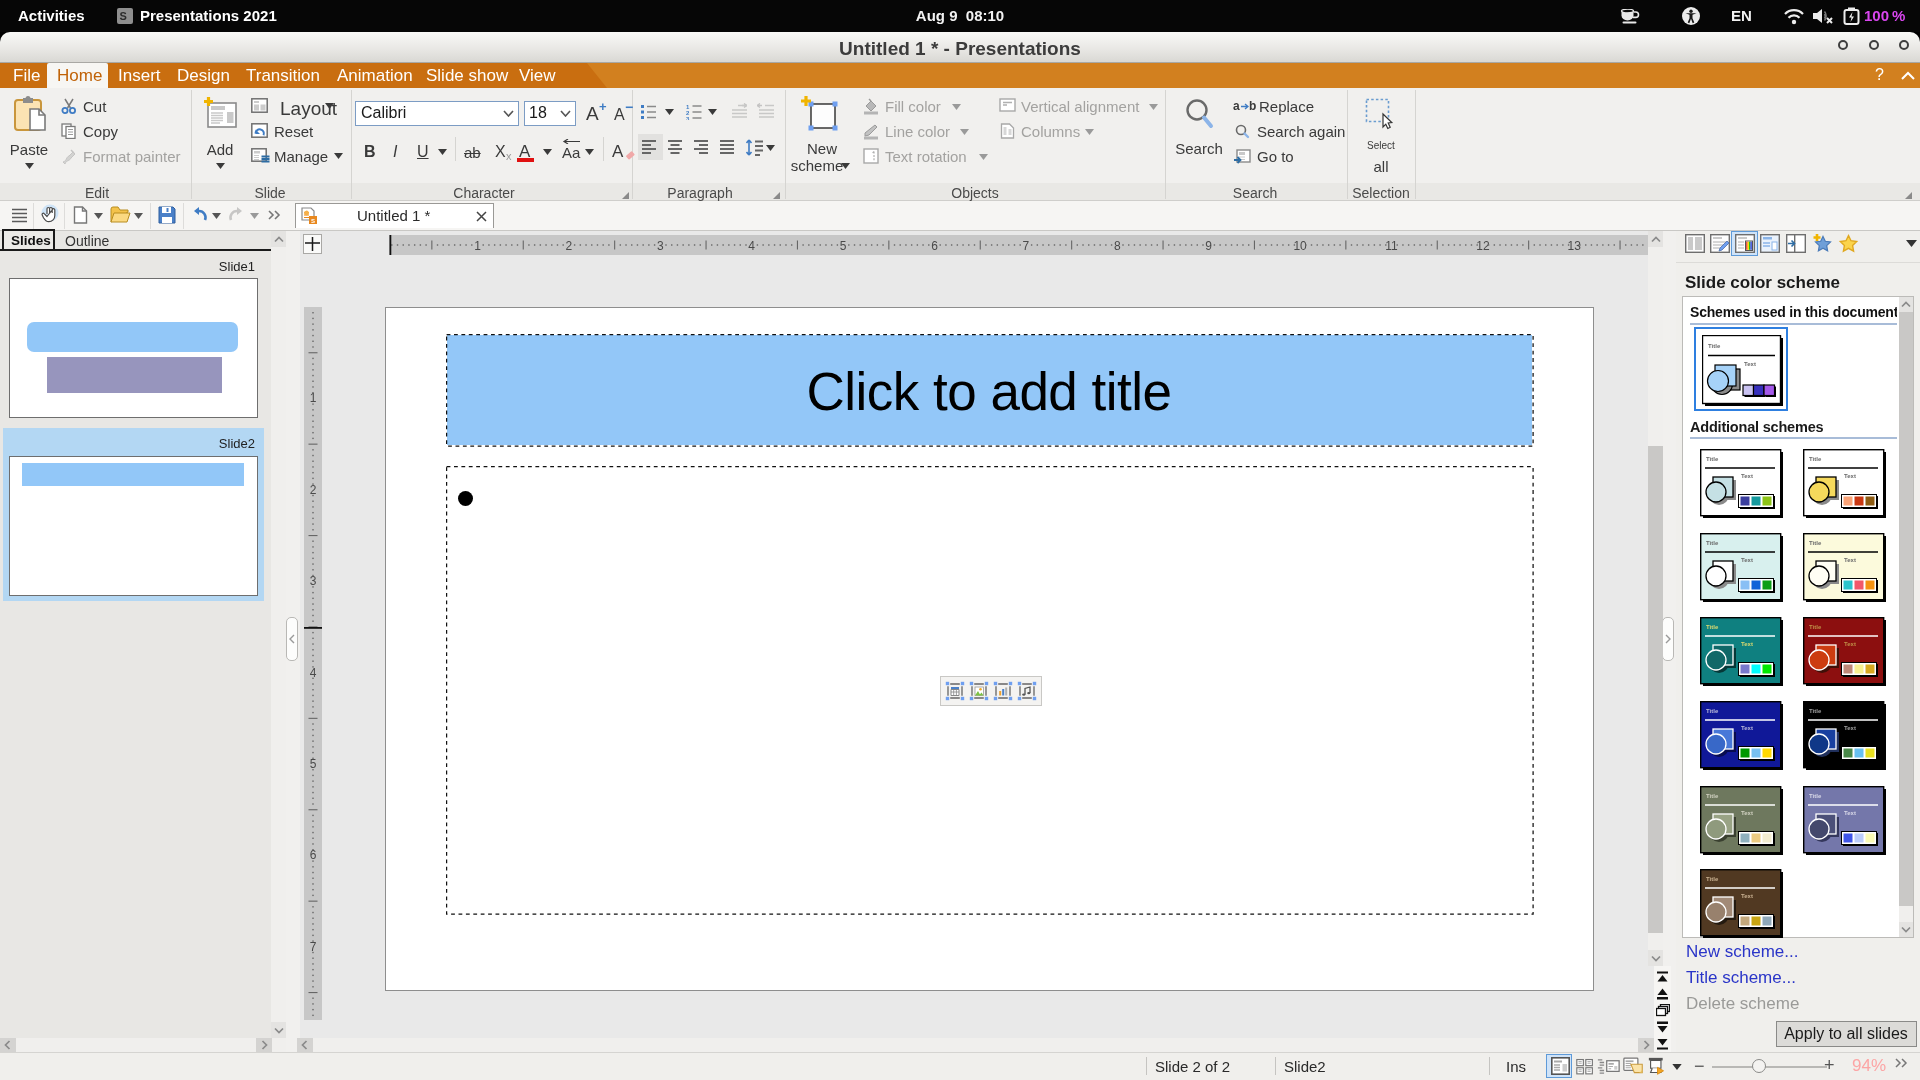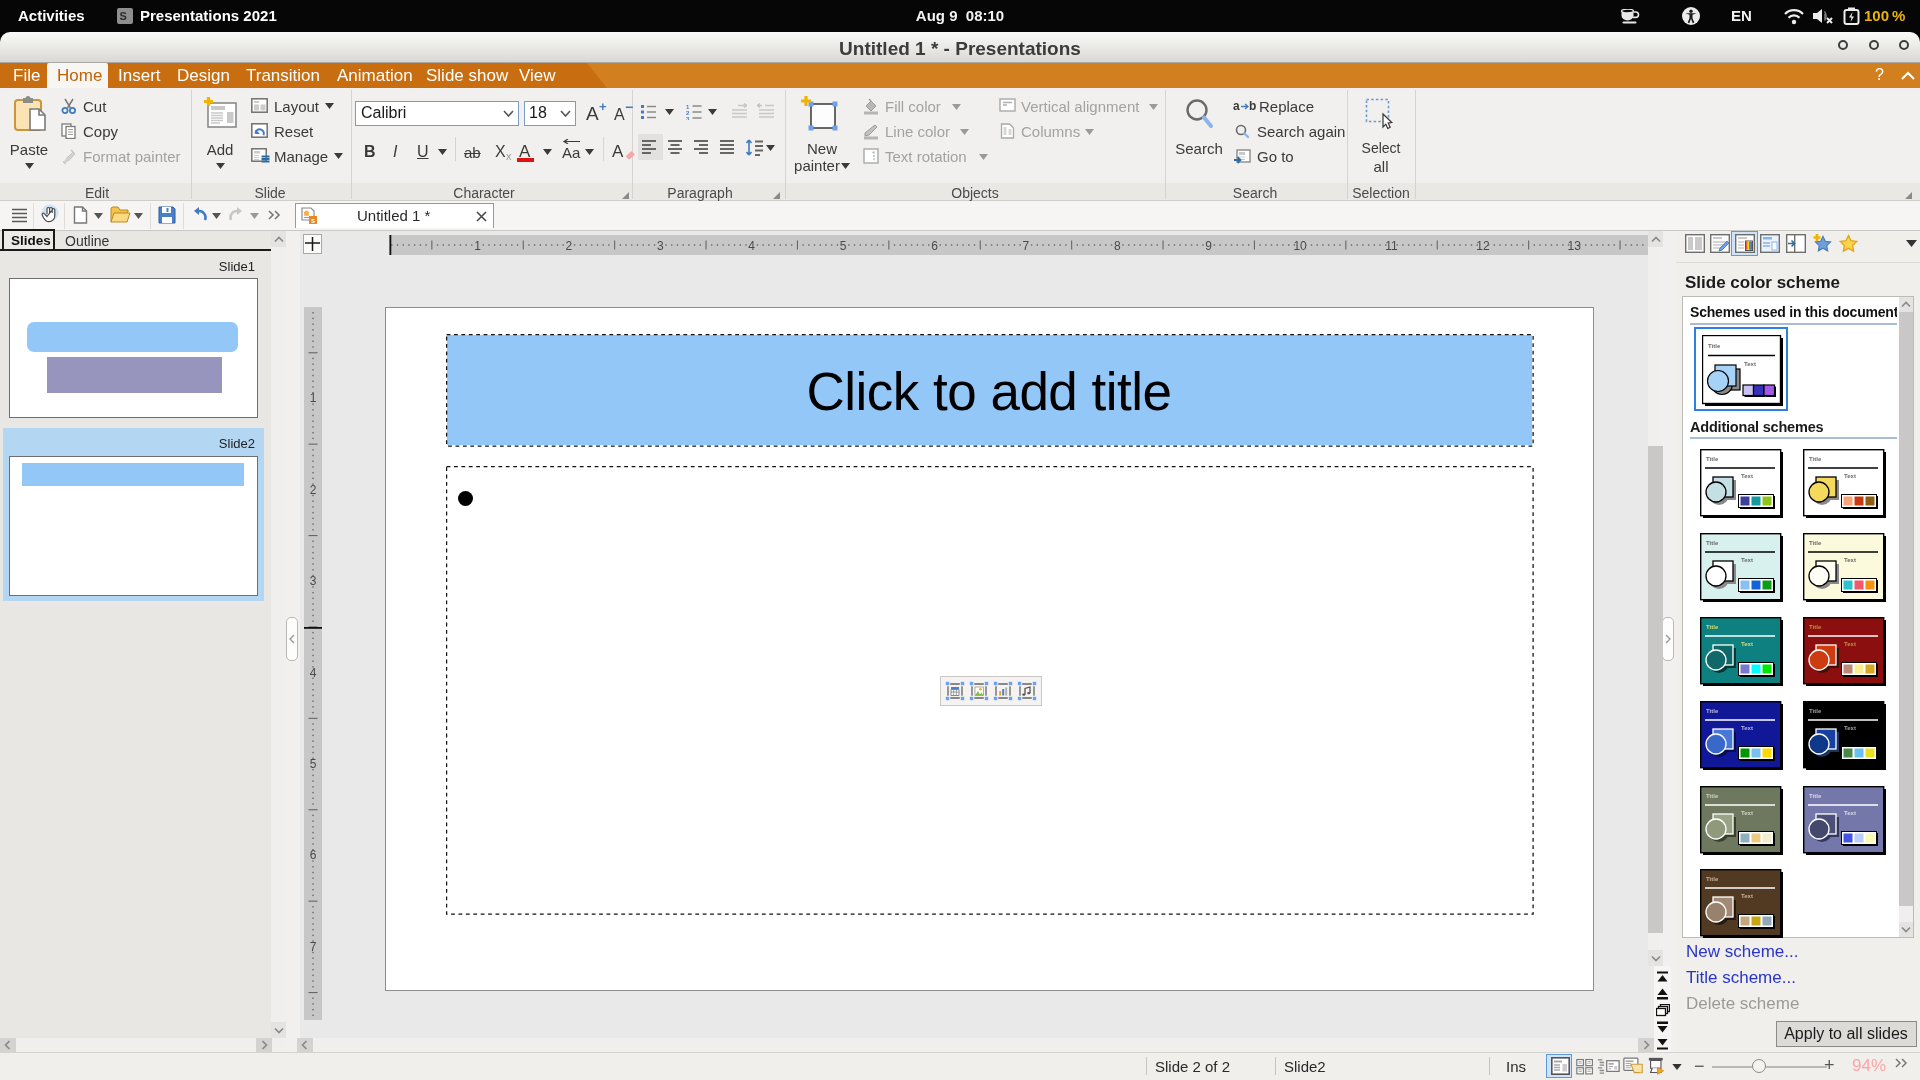--- a/index.html
+++ b/index.html
@@ -39,21 +39,21 @@
 <svg class="abs" style="left:1812px;top:8px" width="24" height="17" viewBox="0 0 24 17">
       <path d="M1 5h4l5-4v14l-5-4H1z" fill="#ececec"></path>
       <path d="M12.5 3.5a7 7 0 0 1 0 9M12.5 6a4 4 0 0 1 0 4.5" stroke="#ececec" stroke-width="1.5" fill="none" opacity="0.5"></path>
       <path d="m15 10 5 5m0-5-5 5" stroke="#ececec" stroke-width="2"></path>
     </svg>
 <svg class="abs" style="left:1843px;top:7px" width="17" height="18" viewBox="0 0 17 18">
       <rect x="5" y="0.5" width="7" height="2.5" fill="#ececec"></rect>
       <rect x="1.5" y="3" width="14" height="14" rx="2" fill="none" stroke="#ececec" stroke-width="2"></rect>
       <path d="M9.5 5 6 10.5h2.5L7.5 15 11 9.5H8.5z" fill="#ececec"></path>
     </svg>
-<div class="tx" style="left:1864px;top:7px;font-size:15px;font-weight:700;color:#eab308">100 %</div>
+<div class="tx" style="left:1864px;top:7px;font-size:15px;font-weight:700;color:#d946ef">100 %</div>
 
 <div class="abs" style="left:0;top:32px;width:1920px;height:31px;background:linear-gradient(#f9f9f7,#e9e8e5 55%,#d9d8d4);border-radius:10px 10px 0 0;border-bottom:1px solid #a9a8a4"></div>
 <div class="tx" style="left:960px;top:38px;transform:translateX(-50%);font-size:19px;font-weight:700;color:#3c3c3c">Untitled 1 * - Presentations</div>
 <div class="abs" style="left:1838px;top:40px;width:10px;height:10px;border:2.2px solid #3e3e3e;border-radius:50%"></div>
 <div class="abs" style="left:1869px;top:40px;width:10px;height:10px;border:2.2px solid #3e3e3e;border-radius:50%"></div>
 <div class="abs" style="left:1899px;top:40px;width:10px;height:10px;border:2.2px solid #3e3e3e;border-radius:50%"></div>
 
 <div class="abs" style="left:0;top:63px;width:1920px;height:25px;background:#c96e10"></div>
 <div class="abs" style="left:587px;top:63px;width:1333px;height:25px;background:#d2801f;clip-path:polygon(0 0,100% 0,100% 100%,20px 100%)"></div>
 <div class="abs" style="left:47px;top:63px;width:61px;height:25px;background:#f7f6f3;border-radius:2px 2px 0 0"></div>
@@ -140,21 +140,21 @@
 <svg class="abs" style="left:216px;top:163px" width="9" height="6" viewBox="0 0 9 6">
       <path d="M0 0h9L4.5 6z" fill="#3a3a3a"></path>
     </svg>
 
 <svg class="abs" style="left:251px;top:98px" width="17" height="15" viewBox="0 0 17 15">
       <rect x="0.8" y="0.8" width="15.4" height="13.4" fill="#fff" stroke="#707070" stroke-width="1.5"></rect>
       <rect x="3" y="3" width="5" height="2" fill="#ccc"></rect>
       <rect x="3" y="6.5" width="5" height="6" fill="#ccc"></rect>
       <rect x="9.5" y="6.5" width="5" height="6" fill="#ccc"></rect>
     </svg>
-<div class="tx" style="left:274px;top:98px;font-size:15px">Layout</div>
+<div class="tx" style="left:280px;top:98px;font-size:19px">Layout</div>
 <svg class="abs" style="left:325px;top:103px" width="9" height="6" viewBox="0 0 9 6">
       <path d="M0 0h9L4.5 6z" fill="#3a3a3a"></path>
     </svg>
 <svg class="abs" style="left:251px;top:123px" width="17" height="15" viewBox="0 0 17 15">
       <rect x="0.8" y="0.8" width="15.4" height="13.4" fill="#fff" stroke="#707070" stroke-width="1.5"></rect>
       <path d="M4.5 10.5a4.2 4.2 0 1 1 8 1.8" fill="none" stroke="#3f7cc4" stroke-width="2"></path>
       <path d="M4.5 6.5v4.5H9z" fill="#3f7cc4"></path>
     </svg>
 <div class="tx" style="left:274px;top:123px;font-size:15px">Reset</div>
 <svg class="abs" style="left:251px;top:148px" width="19" height="17" viewBox="0 0 19 17">
@@ -273,21 +273,21 @@
 
 <svg class="abs" style="left:800px;top:95px" width="42" height="40" viewBox="0 0 42 40">
 <rect x="11" y="9" width="24" height="24" fill="#fdfdfd" stroke="#2a2a2a" stroke-width="1.4"></rect>
 <rect x="8.5" y="6.5" width="5" height="5" fill="#6f9ff0"></rect>
       <rect x="32.5" y="6.5" width="5" height="5" fill="#6f9ff0"></rect>
       <rect x="8.5" y="30.5" width="5" height="5" fill="#6f9ff0"></rect>
       <rect x="32.5" y="30.5" width="5" height="5" fill="#6f9ff0"></rect>
 <path d="M6 1v10M1 6h10" stroke="#f0b400" stroke-width="3.2"></path>
     </svg>
 <div class="tx" style="left:822px;top:140px;transform:translateX(-50%);font-size:15px">New</div>
-<div class="tx" style="left:817px;top:157px;transform:translateX(-50%);font-size:15px">painter</div>
+<div class="tx" style="left:817px;top:157px;transform:translateX(-50%);font-size:15px">scheme</div>
 <svg class="abs" style="left:841px;top:163px" width="9" height="6" viewBox="0 0 9 6">
       <path d="M0 0h9L4.5 6z" fill="#3a3a3a"></path>
     </svg>
 
 <svg class="abs" style="left:863px;top:98px" width="17" height="17" viewBox="0 0 17 17">
       <path d="M3 8 8 3l5 5-5 5z" fill="#b8b8b8" stroke="#9a9a9a"></path>
       <path d="M8 3 6 1" stroke="#9a9a9a" stroke-width="1.4"></path>
       <rect x="1" y="13.5" width="14" height="3" fill="#b4b4b4"></rect>
     </svg>
 <div class="tx" style="left:885px;top:98px;font-size:15px;color:#a3a2a0">Fill color</div>
@@ -347,21 +347,21 @@
 <rect x="5" y="3" width="6" height="3" fill="#c9c9c9"></rect>
       <path d="M5 8h6M5 10.5h6" stroke="#c9c9c9" stroke-width="1.2"></path>
 <path d="M0 11h6m-2.5-3 3 3-3 3" stroke="#2e6da4" stroke-width="1.8" fill="none"></path>
     </svg>
 <div class="tx" style="left:1257px;top:148px;font-size:15px">Go to</div>
 
 <svg class="abs" style="left:1365px;top:98px" width="34" height="34" viewBox="0 0 34 34">
 <rect x="1.5" y="1.5" width="22" height="22" fill="none" stroke="#6a9ccf" stroke-width="1.6" stroke-dasharray="2.5 2.2"></rect>
 <path d="M18 16 18 29 20.8 26.2 22.8 30.5 25.2 29.3 23.2 25 26.8 24.6z" fill="#fff" stroke="#333" stroke-width="1.2"></path>
     </svg>
-<div class="tx" style="left:1381px;top:140px;transform:translateX(-50%);font-size:14px">Select</div>
+<div class="tx" style="left:1381px;top:140px;transform:translateX(-50%);font-size:10px">Select</div>
 <div class="tx" style="left:1381px;top:158px;transform:translateX(-50%);font-size:15px">all</div>
 
 <div class="abs" style="left:0;top:201px;width:1920px;height:30px;background:#f6f5f3"></div>
 <svg class="abs" style="left:11px;top:208px" width="17" height="15" viewBox="0 0 17 15">
       <path d="M1 1.5h15M1 5.5h15M1 9.5h15M1 13.5h15" stroke="#5a5a5a" stroke-width="1.6"></path>
     </svg>
 <div class="abs" style="left:33px;top:203px;width:1px;height:26px;background:#dddcda"></div>
 <svg class="abs" style="left:40px;top:204px" width="20" height="22" viewBox="0 0 20 22">
       <circle cx="10" cy="9" r="8.5" fill="#cfe4f7"></circle>
       <path d="M7 10V4.8a1.3 1.3 0 0 1 2.6 0V9m0-4.2a1.3 1.3 0 0 1 2.6 0V9m0-3a1.3 1.3 0 0 1 2.6 0v5.5a6 6 0 0 1-6 6.2c-2.8 0-4-1.7-5.3-3.9L2.2 11a1.2 1.2 0 0 1 2-1.3L7 12.5z" fill="#fff" stroke="#4a4a4a" stroke-width="1.2" stroke-linejoin="round"></path>

